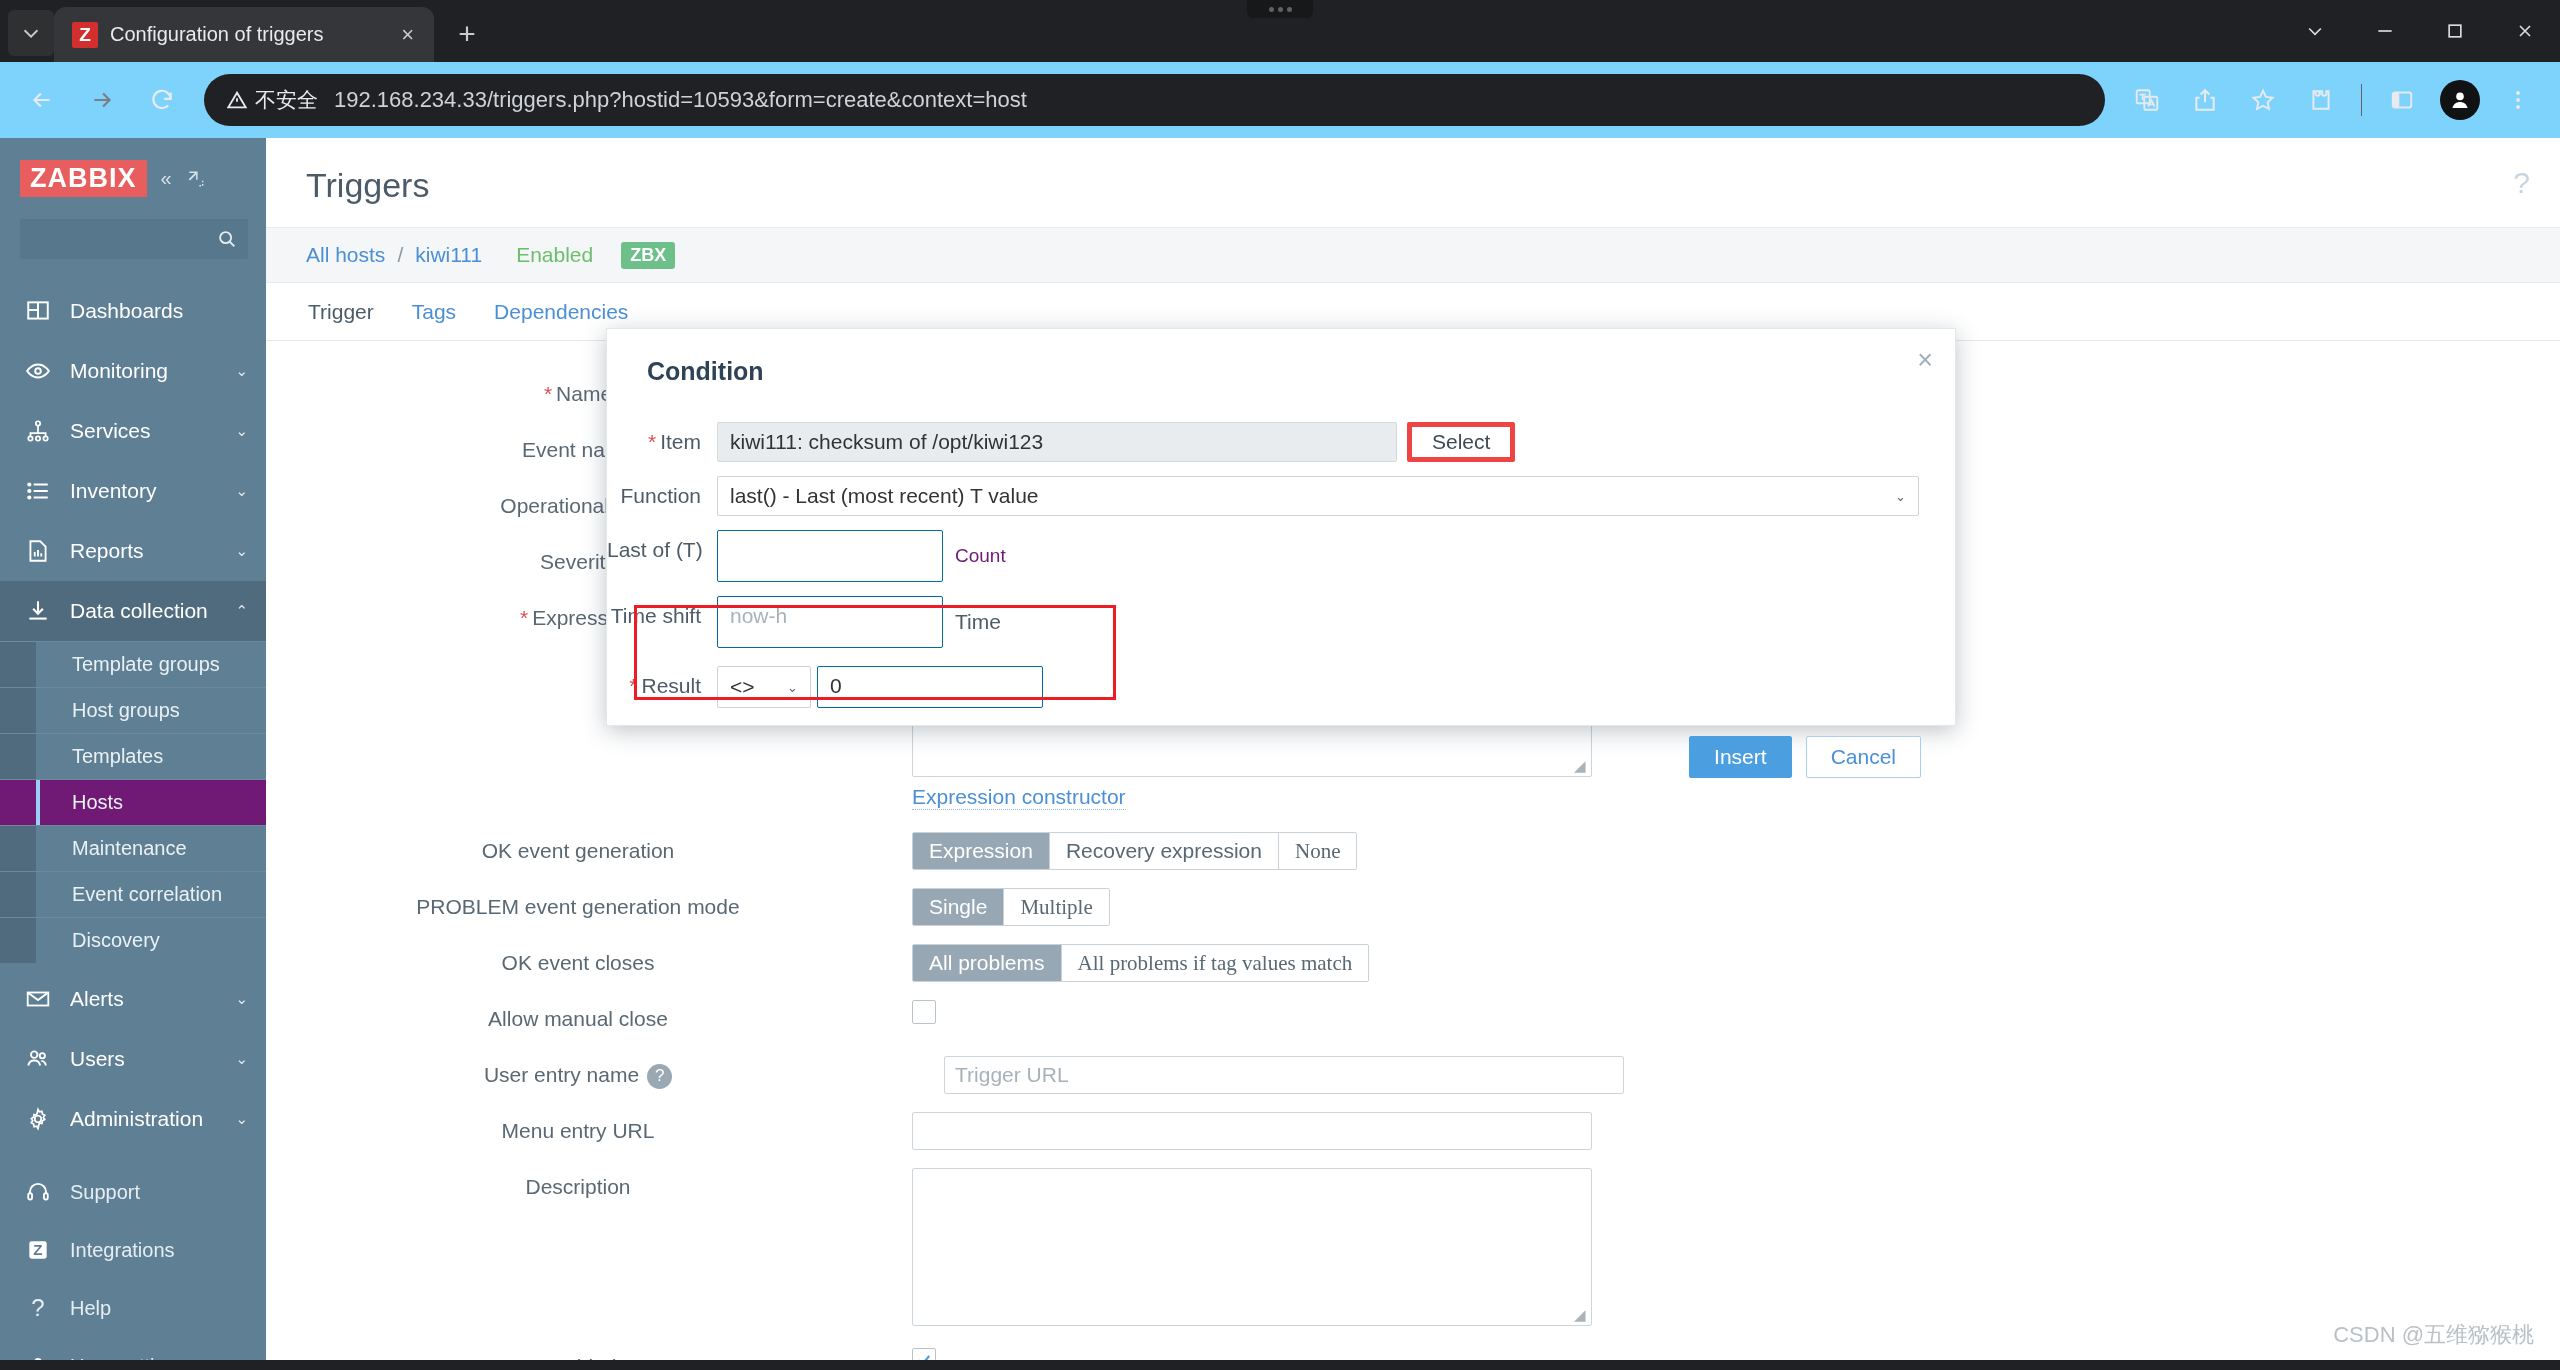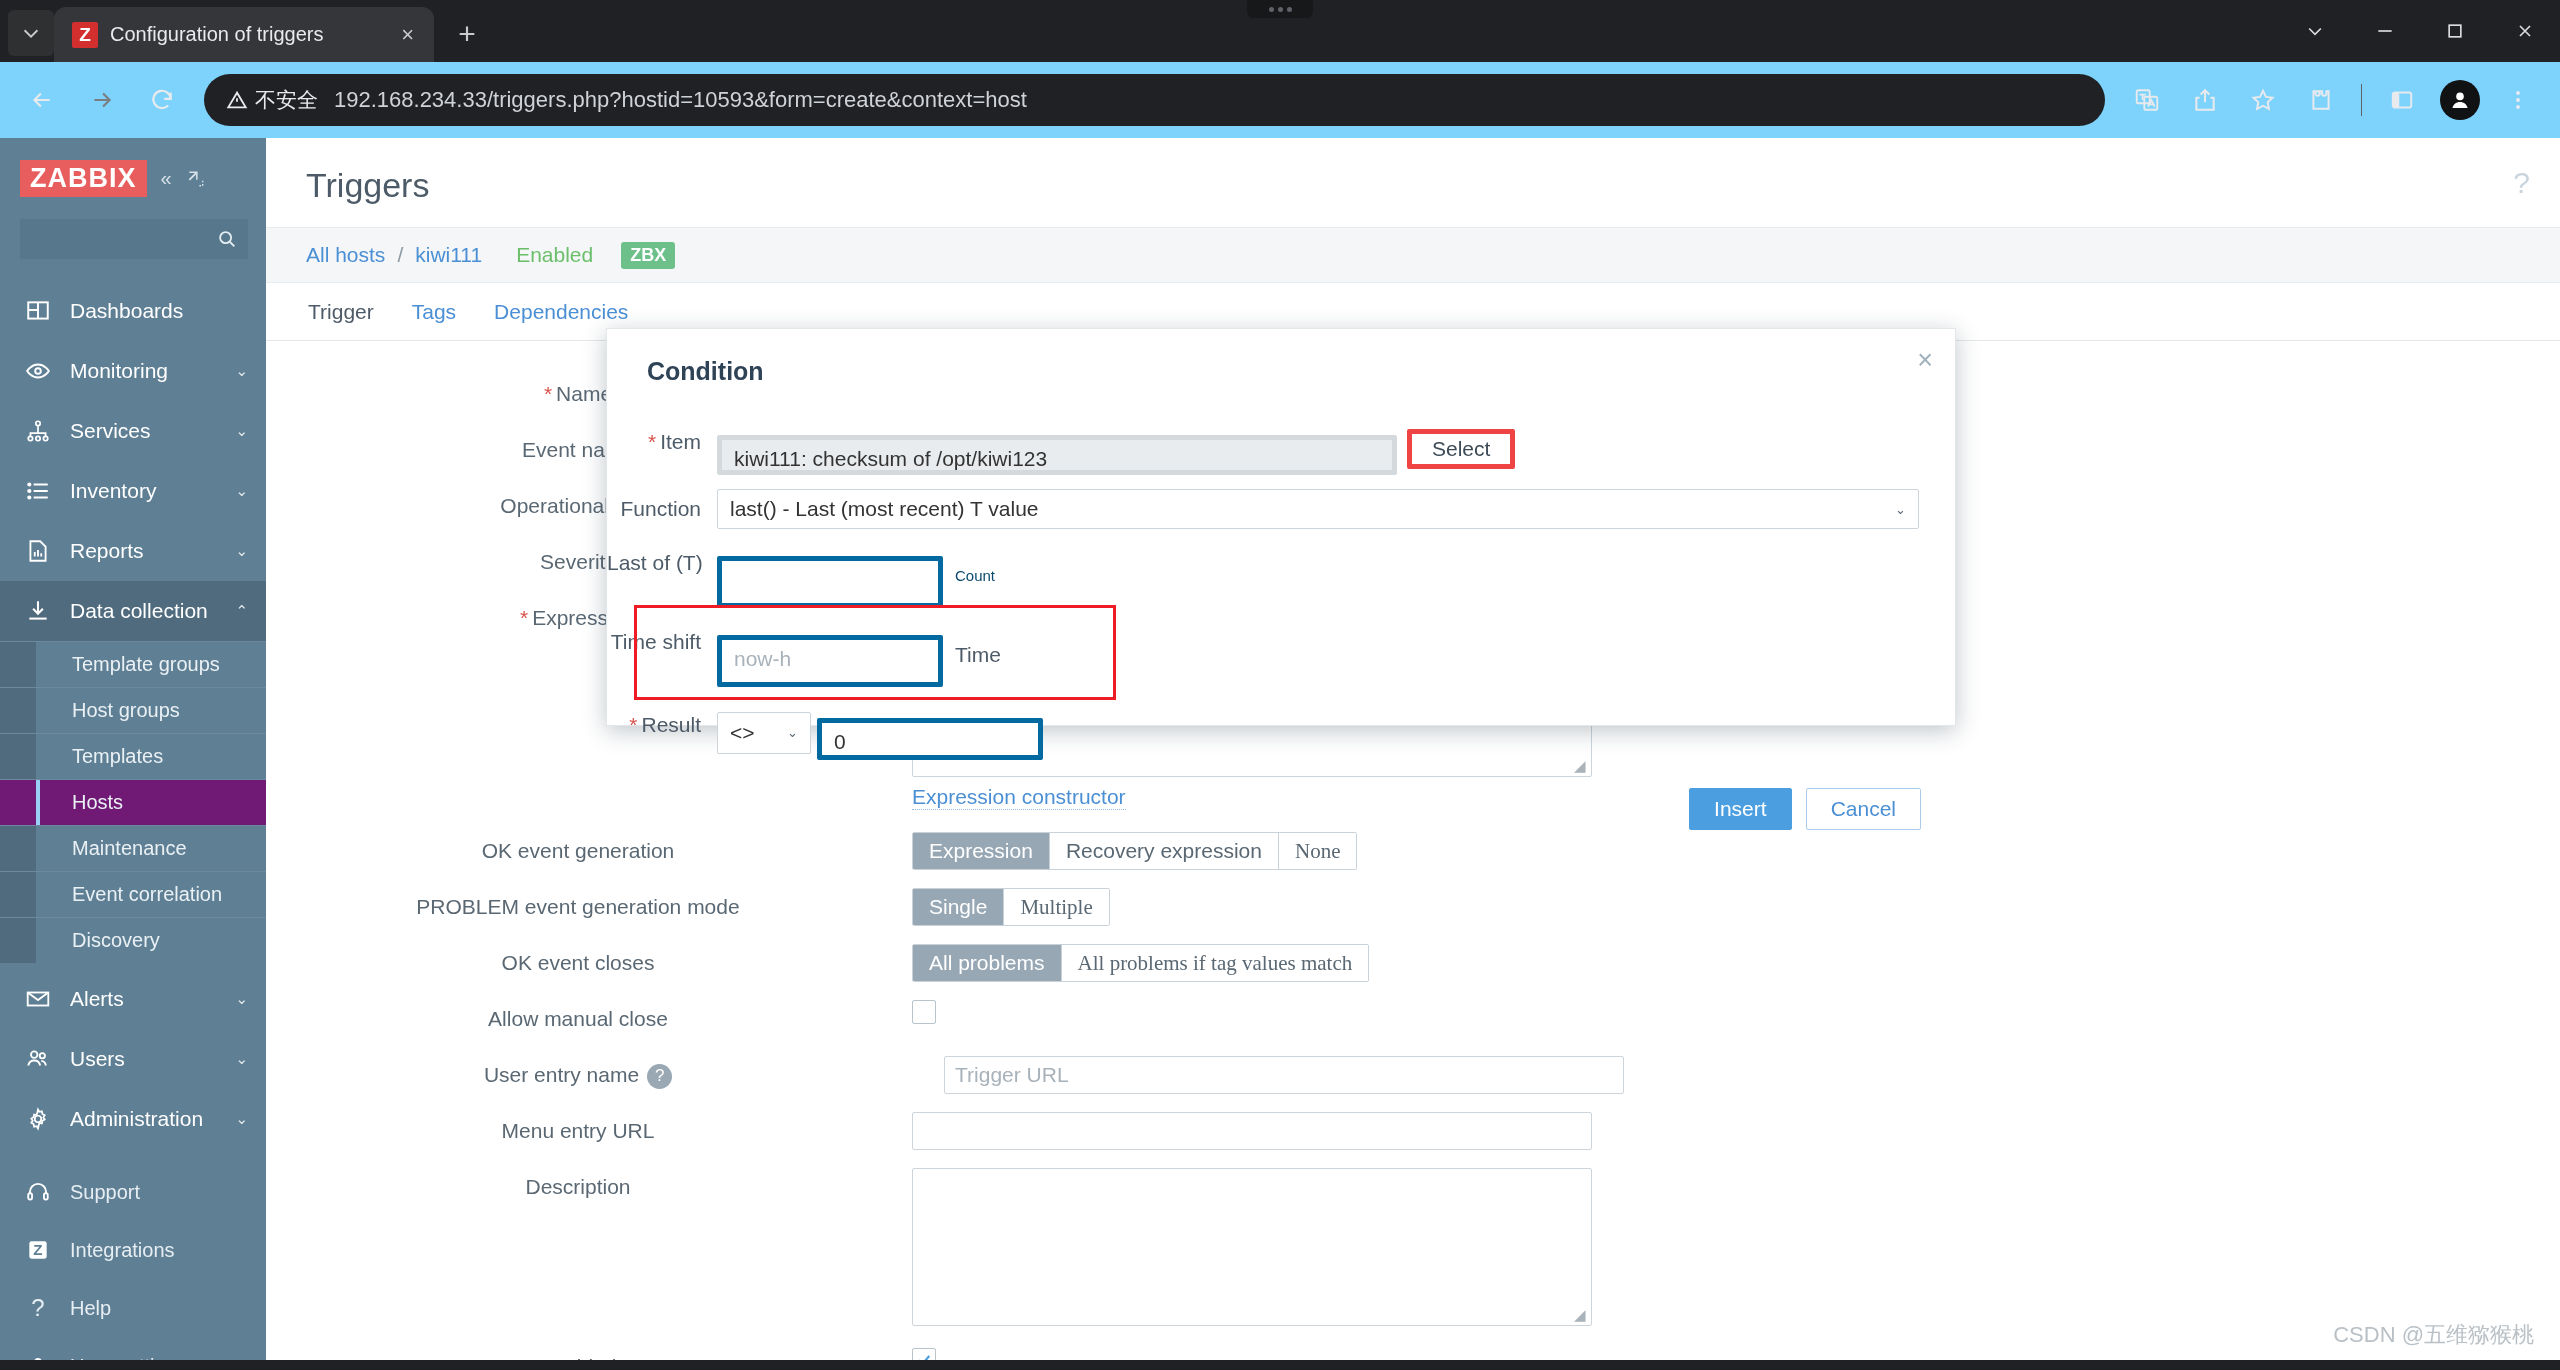--- a/index.html
+++ b/index.html
@@ -226,22 +226,22 @@
   }
   .modal-close {
     position:absolute; right:22px; top:18px; color:#9fb0bd; font-size:27px; line-height:1;
   }
   .mrow { display:flex; align-items:flex-start; margin-bottom: 14px; }
   .mlabel {
     width: 110px; text-align:right; padding-right:16px; font-size:21px;
     color:#4d5b68; line-height:40px; white-space:nowrap;
   }
   .m-inp {
-    height:40px; border:5px solid #0369a1; background:#fff; border-radius:2px;
-    font-size:21px; color:#333; padding: 0 12px; line-height:38px;margin-top:13px;
+    height:40px; border:1px solid #0369a1; background:#fff; border-radius:2px;
+    font-size:21px; color:#333; padding: 0 12px; line-height:38px;
   }
   .m-inp.readonly { background:#e9ecee; border-color:#d3d9dd; }
   .m-inp.ph { color:#a8b2ba; }
   .m-select {
     height:40px; border:1px solid #cdd5db; background:#fff; border-radius:2px;
     font-size:21px; color:#333; padding: 0 12px; display:flex; align-items:center;
     justify-content:space-between; gap:10px;
   }
   .m-select .caret { color:#5a6873; font-size:13px; }
   .btn-sm {
@@ -739,21 +739,21 @@
               <span>last() - Last (most recent) T value</span>
               <span class="caret">⌄</span>
             </div>
           </div>
         </div>
 
         <div class="mrow">
           <div class="mlabel">Last of (T)</div>
           <div style="display:flex; gap:12px; align-items:center;">
             <div class="m-inp" style="width:226px; height:52px;"></div>
-            <span style="font-size:15px;color:#0c4a6e;">Count</span>
+            <span style="font-size:19px;color:#701a75;">Count</span>
           </div>
         </div>
 
         <div class="mrow">
           <div class="mlabel">Time shift</div>
           <div style="display:flex; gap:12px; align-items:center;">
             <div class="m-inp ph" style="width:226px; height:52px;">now-h</div>
             <span style="font-size:21px;color:#4d5b68;">Time</span>
           </div>
         </div>

